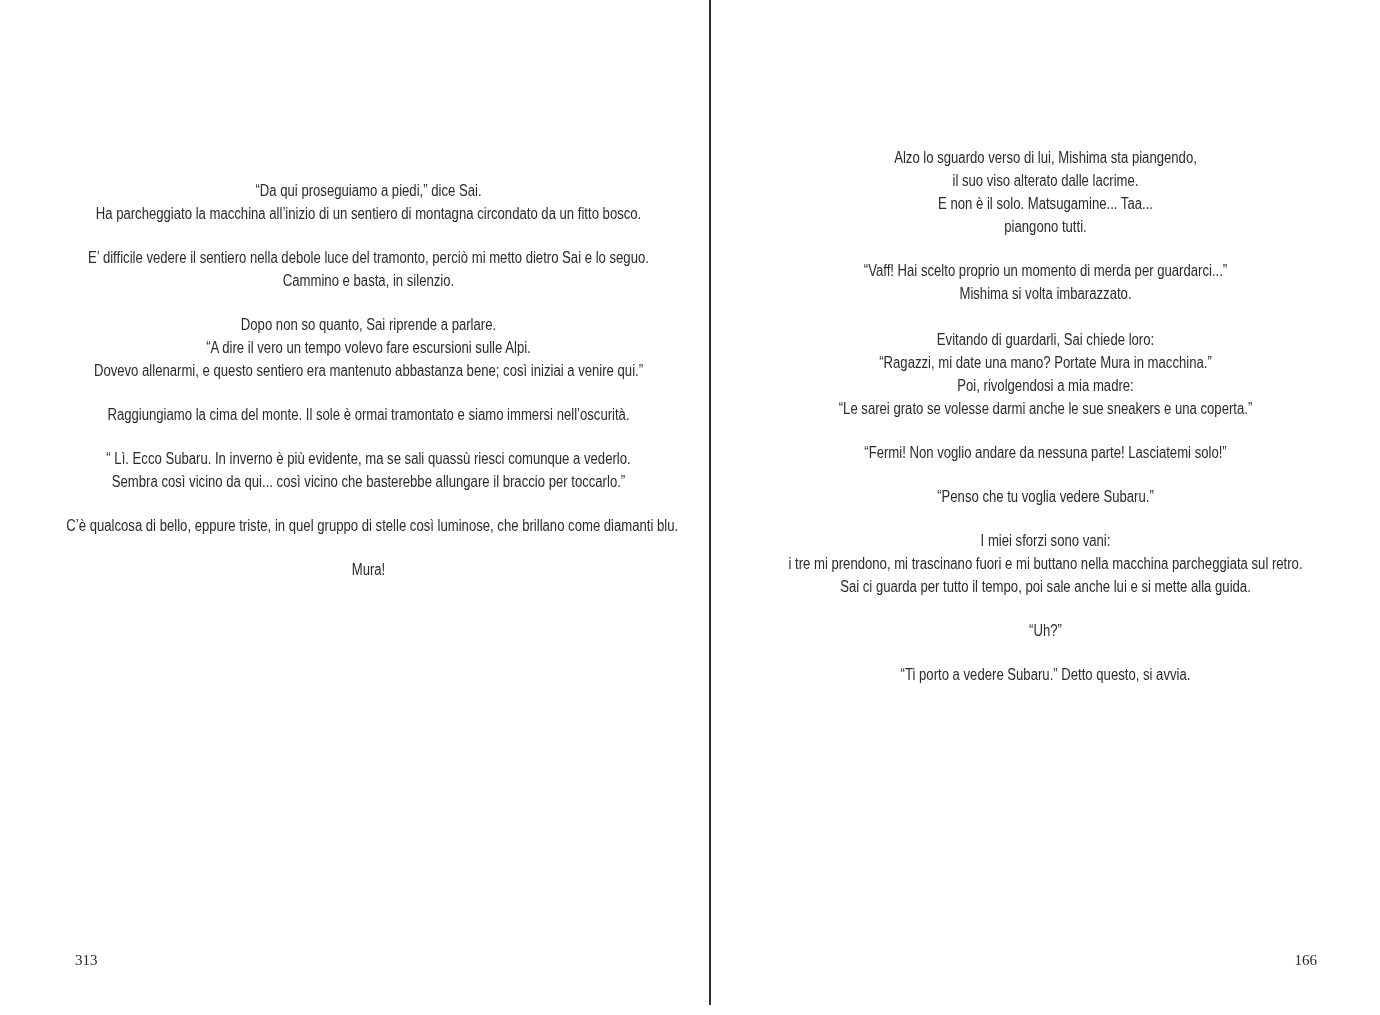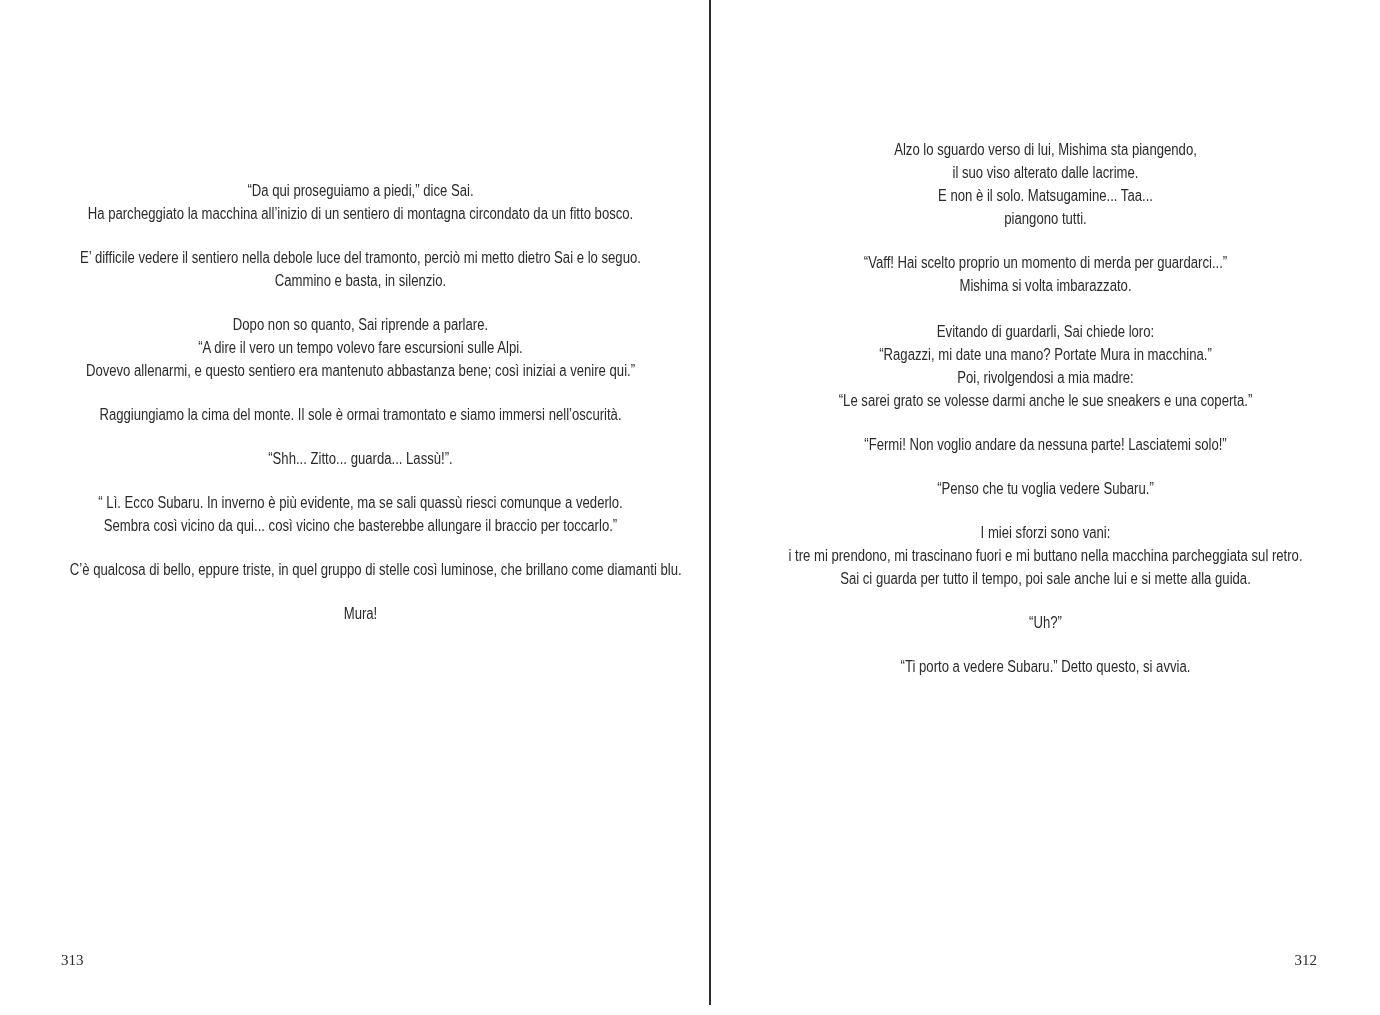--- a/index.html
+++ b/index.html
@@ -15,54 +15,55 @@
     position: relative;
     width: 1380px;
     height: 1015px;
     background: #ffffff;
   }
   .page {
     position: absolute;
     top: 0;
     height: 100%;
   }
-  .page.left  { left: 6px;    width: 709px; }
+  .page.left  { left: 0;    width: 709px; padding-left: 28px; }
   .page.right { left: 711px; width: 669px; }
   .divider {
     position: absolute;
     left: 709px;
     top: 0;
     width: 2px;
     height: 1005px;
     background: #2e2e2e;
   }
   .text-block {
     position: absolute;
     left: 0;
     right: 0;
     text-align: center;
     color: #2b2b2b;
   }
   .page.left  .text-block { top: 179px; }
-  .page.right .text-block { top: 138px; }
+  .page.right .text-block { top: 146px; }
   .para { margin: 0 0 21px 0; }
   .line {
     font-size: 16px;
     line-height: 23px;
     white-space: nowrap;
     transform: scaleX(0.82);
     transform-origin: 50% 50%;
   }
   
   .page.right .para:nth-child(3) { margin-top: 23px; }
   .page-number {
     position: absolute;
     font-family: "Liberation Serif", serif;
     font-size: 15px;
     color: #2a2a2a;
+    margin-left: 20px;
   }
   .page.left  .page-number { left: 55px;  top: 952px; }
   .page.right .page-number { right: 63px; top: 952px; }
 </style>
 </head>
 <body>
 
 <div class="spread">
 
   <div class="page left">
@@ -75,23 +76,20 @@
           <div class="line">E’ difficile vedere il sentiero nella debole luce del tramonto, perciò mi metto dietro Sai e lo seguo.</div>
           <div class="line">Cammino e basta, in silenzio.</div>
         </div>
         <div class="para">
           <div class="line">Dopo non so quanto, Sai riprende a parlare.</div>
           <div class="line">“A dire il vero un tempo volevo fare escursioni sulle Alpi.</div>
           <div class="line">Dovevo allenarmi, e questo sentiero era mantenuto abbastanza bene; così iniziai a venire qui.”</div>
         </div>
         <div class="para">
           <div class="line">Raggiungiamo la cima del monte. Il sole è ormai tramontato e siamo immersi nell’oscurità.</div>
-        </div>
-        <div class="para">
-          <div class="line">“Shh... Zitto... guarda... Lassù!”.</div>
         </div>
         <div class="para">
           <div class="line">“ Lì. Ecco Subaru. In inverno è più evidente, ma se sali quassù riesci comunque a vederlo.</div>
           <div class="line">Sembra così vicino da qui... così vicino che basterebbe allungare il braccio per toccarlo.”</div>
         </div>
         <div class="para">
           <div class="line">C’è qualcosa di bello, eppure triste, in quel gruppo di stelle così luminose, che brillano come diamanti blu.</div>
         </div>
         <div class="para">
           <div class="line">Mura!</div>
@@ -131,16 +129,16 @@
           <div class="line">i tre mi prendono, mi trascinano fuori e mi buttano nella macchina parcheggiata sul retro.</div>
           <div class="line">Sai ci guarda per tutto il tempo, poi sale anche lui e si mette alla guida.</div>
         </div>
         <div class="para">
           <div class="line">“Uh?”</div>
         </div>
         <div class="para">
           <div class="line">“Ti porto a vedere Subaru.” Detto questo, si avvia.</div>
         </div>
       </div>
-    <div class="page-number">312</div>
+    <div class="page-number">166</div>
   </div>
 
 </div>
 
 </body></html>

